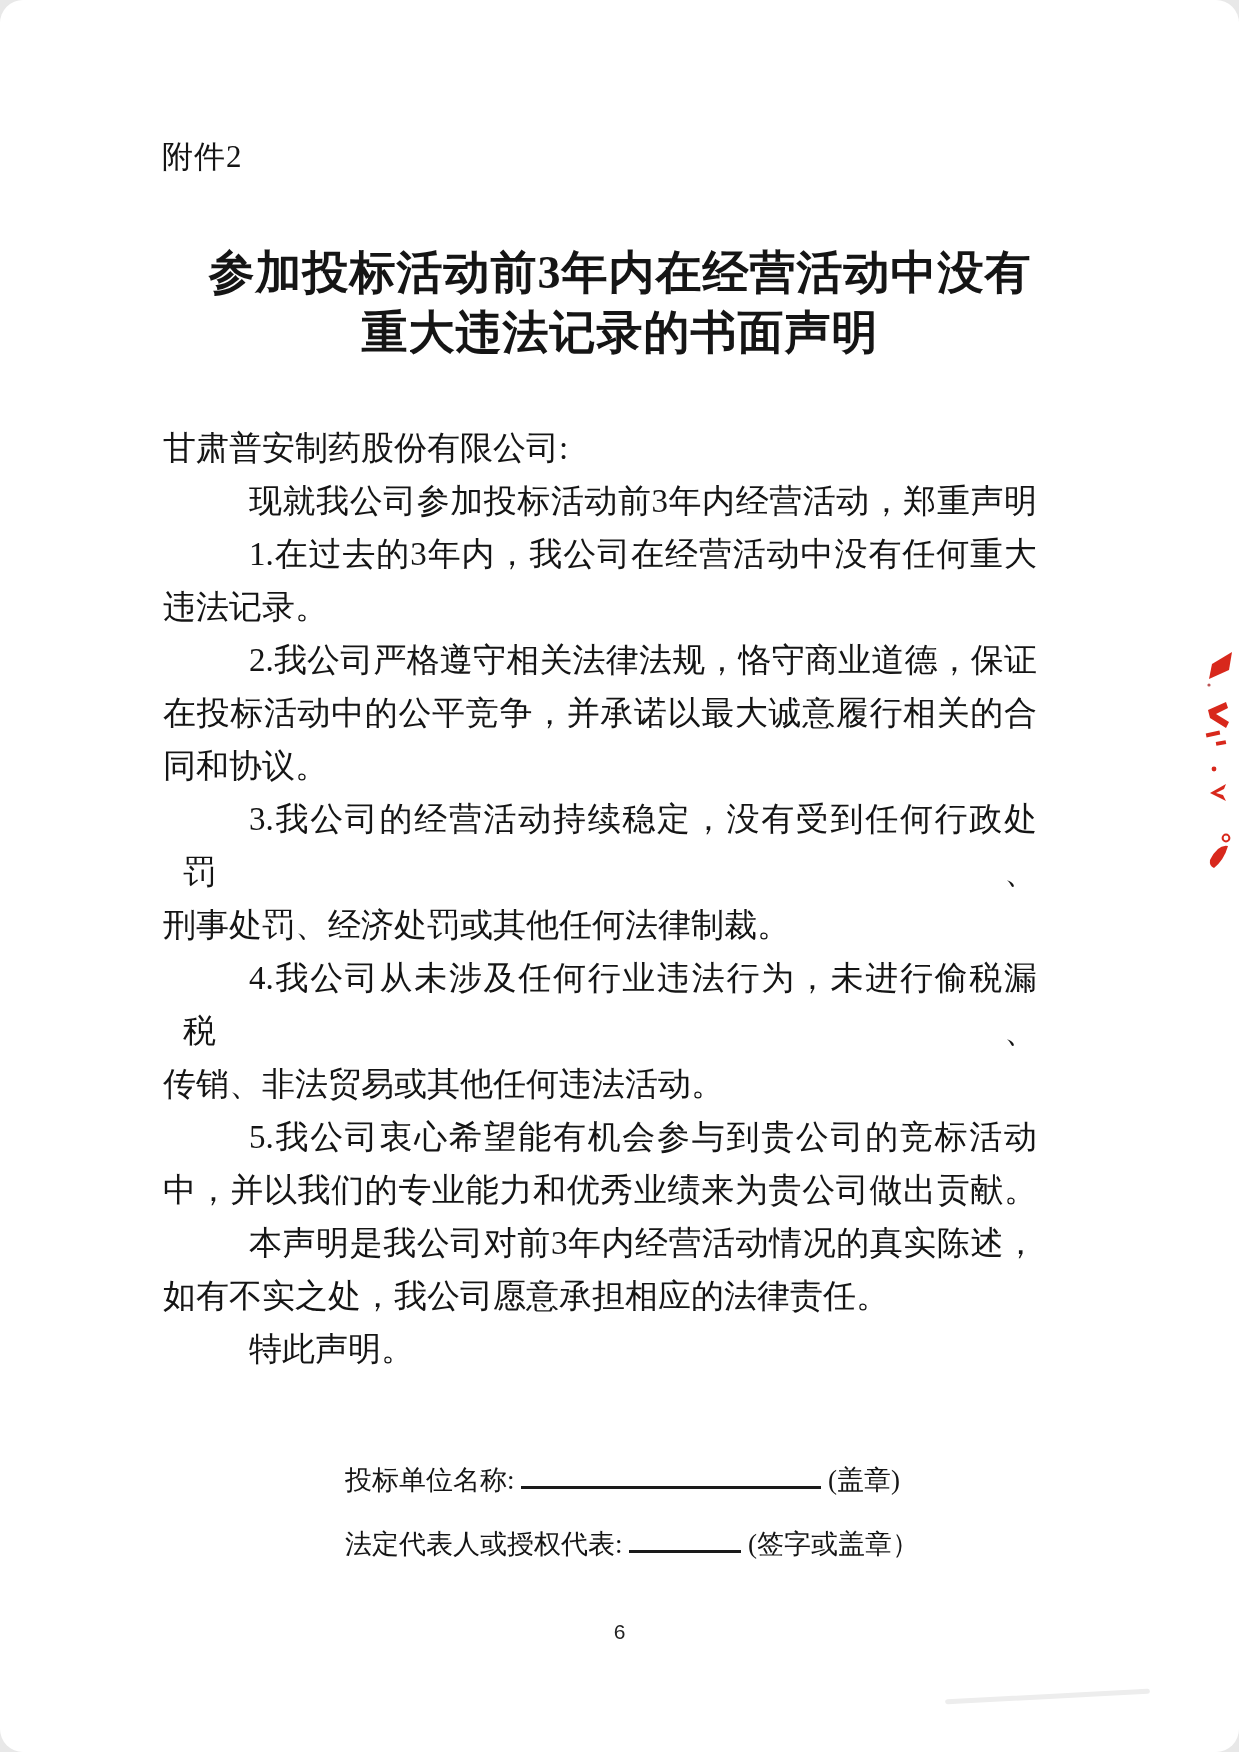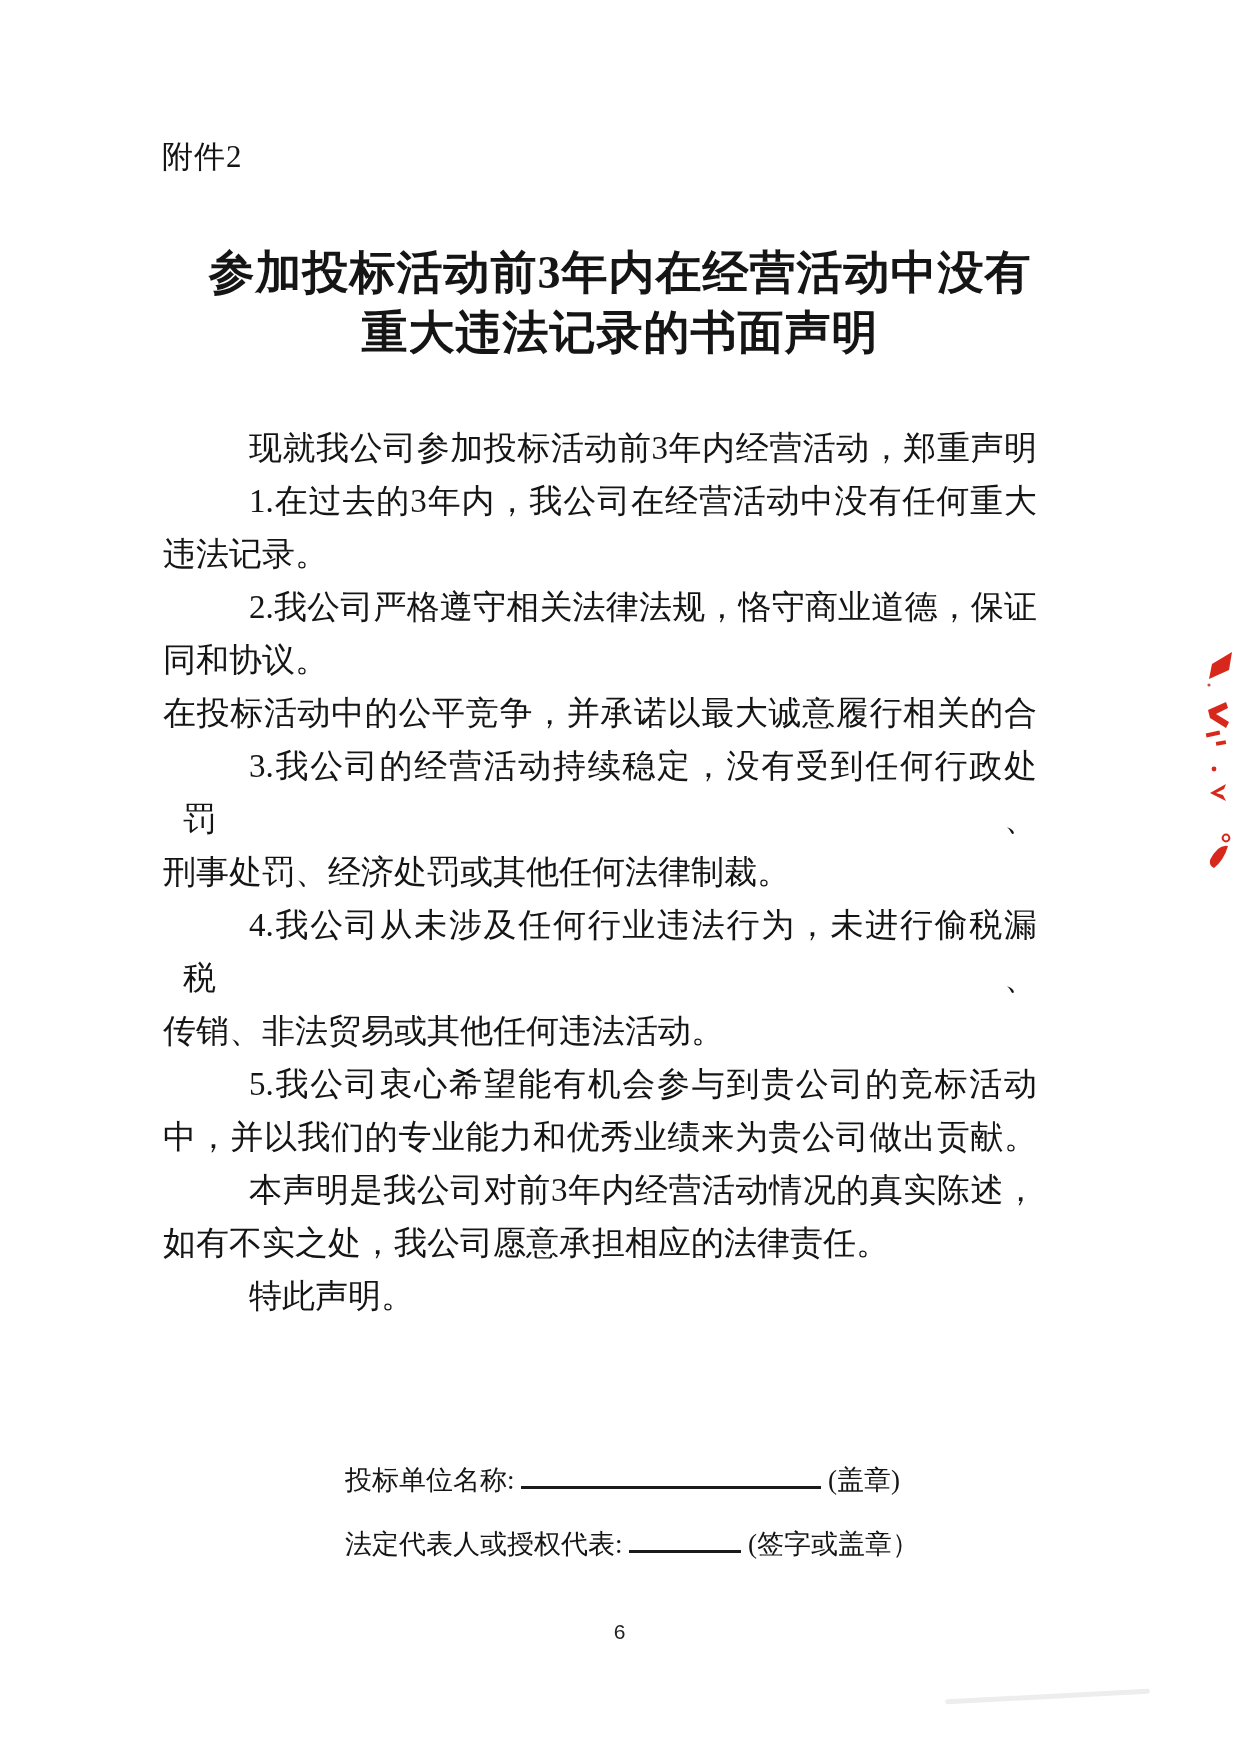--- a/index.html
+++ b/index.html
@@ -4,20 +4,21 @@
 <style>
   html,body{margin:0;padding:0;background:#e8e8e8;}
   .page{
     position:relative;
     width:1239px;height:1752px;
     margin:0 auto;
     background:#ffffff;
     font-family:"Liberation Serif", serif;
     color:#151515;
     overflow:hidden;
+    border-radius:23px;
   }
   .attachment-label{
     position:absolute;left:162px;top:136px;
     font-size:31px;letter-spacing:1px;
     font-family:"Liberation Serif", serif;
   }
   .doc-title{
     position:absolute;left:120px;top:243px;width:1000px;
     text-align:center;font-weight:bold;
     font-size:46px;line-height:60px;letter-spacing:1px;
@@ -73,26 +74,27 @@
 <div class="page">
 
   <div class="attachment-label">附件2</div>
 
   <div class="doc-title">
     <div>参加投标活动前3年内在经营活动中没有</div>
     <div>重大违法记录的书面声明</div>
   </div>
 
   <div class="doc-body" id="body-lines">
+      <div class="body-line">甘肃普安制药股份有限公司:</div>
       <div class="body-line indent justify">现就我公司参加投标活动前3年内经营活动，郑重声明</div>
       <div class="body-line indent justify">1.在过去的3年内，我公司在经营活动中没有任何重大</div>
       <div class="body-line">违法记录。</div>
       <div class="body-line indent justify">2.我公司严格遵守相关法律法规，恪守商业道德，保证</div>
+      <div class="body-line justify">在投标活动中的公平竞争，并承诺以最大诚意履行相关的合</div>
       <div class="body-line">同和协议。</div>
-      <div class="body-line justify">在投标活动中的公平竞争，并承诺以最大诚意履行相关的合</div>
       <div class="body-line indent justify">3.我公司的经营活动持续稳定，没有受到任何行政处罚、</div>
       <div class="body-line">刑事处罚、经济处罚或其他任何法律制裁。</div>
       <div class="body-line indent justify">4.我公司从未涉及任何行业违法行为，未进行偷税漏税、</div>
       <div class="body-line">传销、非法贸易或其他任何违法活动。</div>
       <div class="body-line indent justify">5.我公司衷心希望能有机会参与到贵公司的竞标活动</div>
       <div class="body-line justify">中，并以我们的专业能力和优秀业绩来为贵公司做出贡献。</div>
       <div class="body-line indent justify">本声明是我公司对前3年内经营活动情况的真实陈述，</div>
       <div class="body-line">如有不实之处，我公司愿意承担相应的法律责任。</div>
       <div class="body-line indent">特此声明。</div>
     </div>

